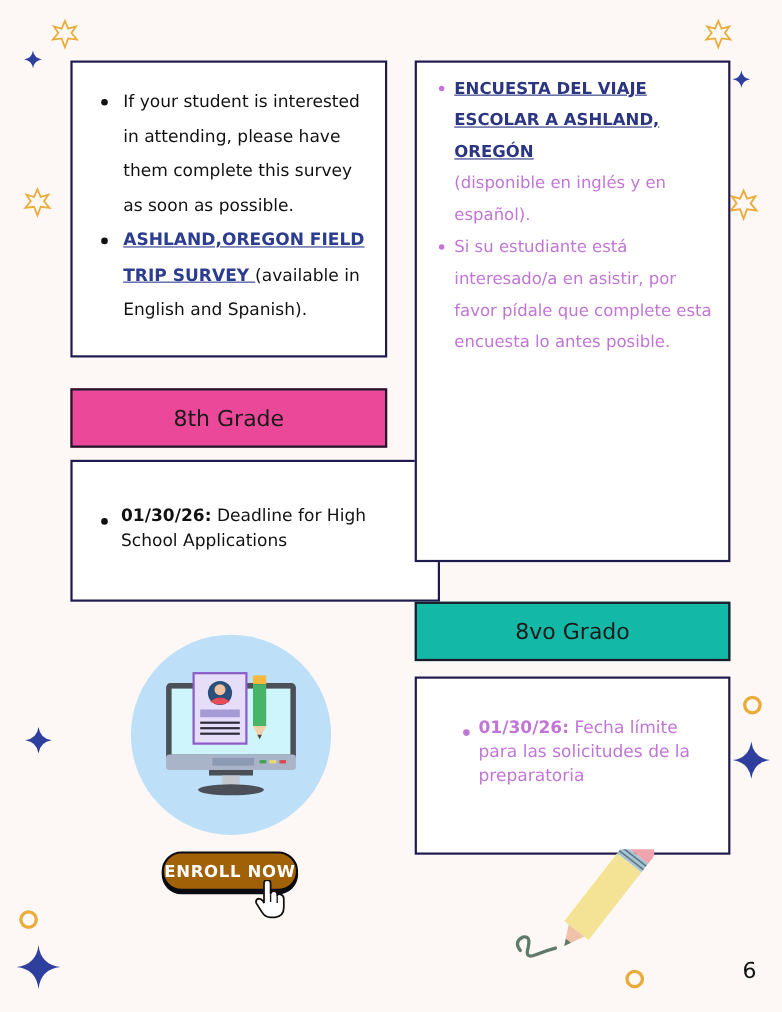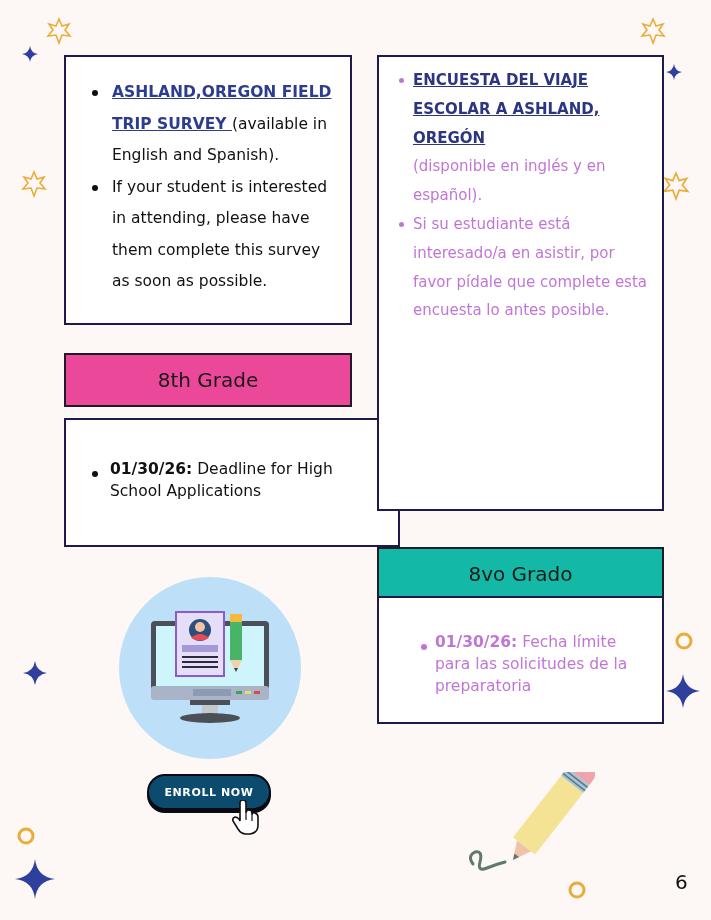--- a/index.html
+++ b/index.html
@@ -31,22 +31,22 @@
   a.link-es { color:#2b3580; font-weight:bold; text-decoration:underline; }
   a.zoom { color:#2f3570; text-decoration:underline; word-break:break-all; }
   .hdr {
     position:absolute; box-sizing:border-box; border:2px solid #1f1a2a;
     display:flex; align-items:center; justify-content:center;
     font-size:20px; color:#1a1a1a;
   }
   .pagenum { font-size:20px; color:#111; }
   .enroll {
     position:absolute; left:147px; top:774px; width:124px; height:36px; border-radius:18px;
-    background:#0c4a6e; border:2px solid #0a0a12; box-shadow:0 3px 0 #0a0a12;
-    color:#fff; font-weight:bold; font-size:11px; letter-spacing:0.6px;
+    background:#a16207; border:2px solid #0a0a12; box-shadow:0 3px 0 #0a0a12;
+    color:#fff; font-weight:bold; font-size:15px; letter-spacing:0.6px;
     display:flex; align-items:center; justify-content:center; box-sizing:border-box;
   }
 </style>
 </head>
 <body>
 
 <svg class="abs" style="left:44px;top:16px" width="30" height="30" viewBox="-15 -15 30 30">
     <polygon points="0,-12 3,-5 10,-7 6,-1 11,5 3,4 0,12 -3,4 -11,5 -6,-1 -10,-7 -3,-5" fill="none" stroke="#e9ac3a" stroke-width="1.6"></polygon>
   </svg>
 <svg class="abs" style="left:21px;top:45px" width="18" height="18" viewBox="-9 -9 18 18">
@@ -78,22 +78,22 @@
   </svg>
 <svg class="abs" style="left:665px;top:673px" width="36" height="36" viewBox="-18 -18 36 36">
     <path d="M0,-17 Q2,-2 17,0 Q2,2 0,17 Q-2,2 -17,0 Q-2,-2 0,-17Z" fill="#2f3f9e"></path>
   </svg>
 <svg class="abs" style="left:567px;top:880px" width="20" height="20" viewBox="0 0 20 20">
     <circle cx="10" cy="10" r="7" fill="none" stroke="#e9ac3a" stroke-width="3"></circle>
   </svg>
 
 <div class="box" style="left:64px;top:55px;width:288px;height:270px;">
   <ul class="en" style="position:absolute;left:20px;top:20px;width:250px;">
+    <li class="item"><span>If your student is interested in attending, please have them complete this survey as soon as possible.</span></li>
     <li class="item"><a class="link-en" href="#">ASHLAND,OREGON FIELD TRIP SURVEY </a><span>(available in English and Spanish).</span></li>
-    <li class="item"><span>If your student is interested in attending, please have them complete this survey as soon as possible.</span></li>
   </ul>
 </div>
 
 <div class="hdr" style="left:64px;top:353px;width:288px;height:54px;background:#ec4899;">
   <span>8th Grade</span>
 </div>
 
 <div class="box" style="left:64px;top:418px;width:336px;height:129px;">
   <ul style="position:absolute;left:20px;top:38px;width:250px;font-size:15.5px;line-height:22px;color:#111;">
     <li class="item" style="padding-left:24px;"><b>01/30/26:</b><span> Deadline for High School Applications</span></li>
@@ -139,21 +139,21 @@
   <ul class="es" style="position:absolute;left:14px;top:9px;width:262px;">
     <li class="item" style="padding-left:20px;"><a class="link-es" href="#">ENCUESTA DEL VIAJE ESCOLAR A ASHLAND, OREGÓN</a><br><span>(disponible en inglés y en español).</span></li>
     <li class="item" style="padding-left:20px;"><span>Si su estudiante está interesado/a en asistir, por favor pídale que complete esta encuesta lo antes posible.</span></li>
   </ul>
 </div>
 
 <div class="hdr" style="left:377px;top:547px;width:287px;height:54px;background:#14b8a6;">
   <span>8vo Grado</span>
 </div>
 
-<div class="box" style="left:377px;top:596px;width:287px;height:128px;padding-left:16px;">
+<div class="box" style="left:377px;top:615px;width:287px;height:162px;padding-left:16px;">
   <ul style="position:absolute;left:36px;top:33px;width:220px;font-size:15.5px;line-height:22px;color:#c176d6;">
     <li class="item" style="padding-left:20px;"><b>01/30/26:</b><span> Fecha límite para las solicitudes de la preparatoria</span></li>
   </ul>
 </div>
 
 <svg class="abs" style="left:465px;top:772px" width="130" height="110" viewBox="0 0 130 110">
   <path d="M8,92 Q2,84 10,80 Q18,78 15,90 Q12,100 22,96 Q32,92 40,90" fill="none" stroke="#5f7a6b" stroke-width="3" stroke-linecap="round"></path>
   <g transform="translate(48,88) rotate(-52)">
     <polygon points="0,0 18,-9 18,9" fill="#f0c2a8"></polygon>
     <polygon points="0,0 6,-3 6,3" fill="#5f7a6b"></polygon>

